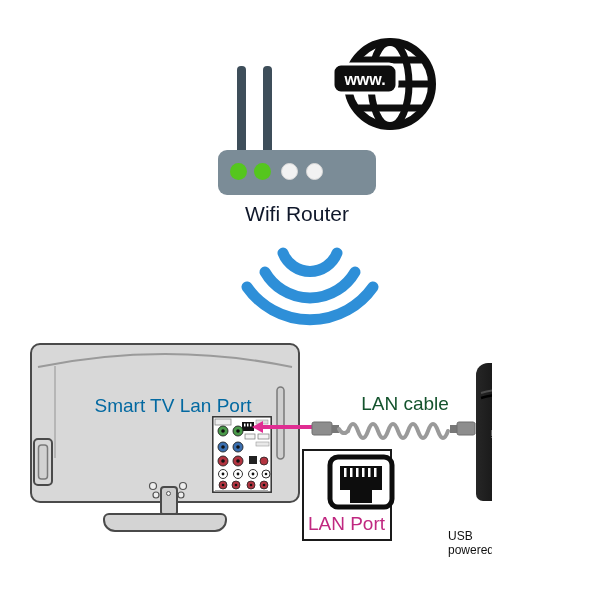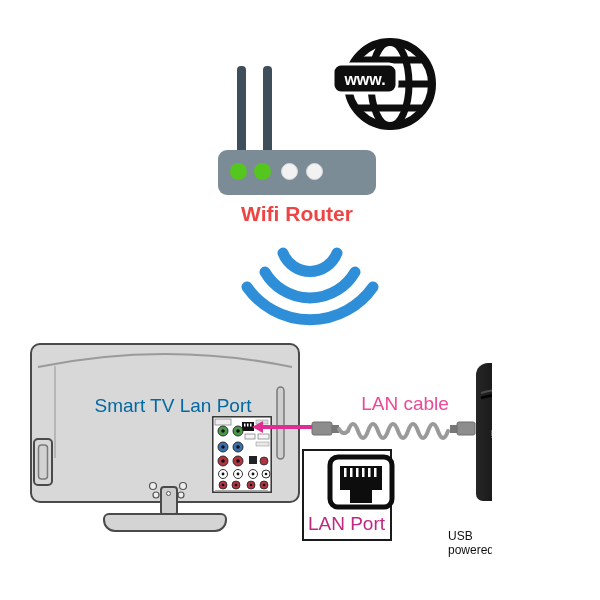--- a/index.html
+++ b/index.html
@@ -4,22 +4,22 @@
 <style>
   html,body{margin:0;padding:0;background:#fff;}
   #canvas{position:relative;width:492px;height:600px;background:#ffffff;overflow:hidden;
           font-family:"Liberation Sans", sans-serif;}
   .abs{position:absolute;}
   .led{width:17px;height:17px;border-radius:50%;}
   .led-green{background:#55c61e;}
   .led-white{background:#f2f2f2;border:1px solid #d8d8d8;box-sizing:border-box;}
   .antenna{width:9px;height:90px;background:#3e4e5a;border-radius:4px 4px 2px 2px;}
   .router-body{width:158px;height:45px;background:#7b8c97;border-radius:9px;}
-  .label-gray{color:#ef4444;font-size:21px;text-align:center;font-weight:bold;}
-  .label-black{color:#ec4899;font-size:19px;text-align:center;}
+  .label-gray{color:#0f172a;font-size:21px;text-align:center;}
+  .label-black{color:#14532d;font-size:19px;text-align:center;}
   .label-magenta{color:#0369a1;font-size:19px;text-align:center;}
   .tv-body{width:270px;height:160px;background:#d8d8d8;border:2px solid #4a4a4a;border-radius:10px;box-sizing:border-box;}
   .tv-neck{width:18px;height:30px;background:#cdcdcd;border:2px solid #4a4a4a;border-radius:4px;box-sizing:border-box;}
   .tv-base{width:124px;height:19px;background:#d4d4d4;border:2px solid #4a4a4a;border-radius:6px 6px 12px 12px;box-sizing:border-box;}
   .arrow-line{width:52px;height:4px;background:#e02d92;}
   .arrow-head{width:0;height:0;border-top:6px solid transparent;border-bottom:6px solid transparent;border-right:11px solid #e02d92;}
   .lanport-box{width:90px;height:92px;background:#fff;border:2.5px solid #1a1a1a;box-sizing:border-box;}
   .lanport-text{position:absolute;left:0;top:62px;width:85px;text-align:center;color:#c02880;font-size:19px;}
   .device-body{width:70px;height:138px;background:linear-gradient(90deg,#262626,#101010 45%,#1c1c1c);border-radius:12px 12px 7px 7px;}
   .brand{width:70px;text-align:center;color:#e8e8e8;font-size:10px;transform:rotate(180deg);letter-spacing:0.5px;}

